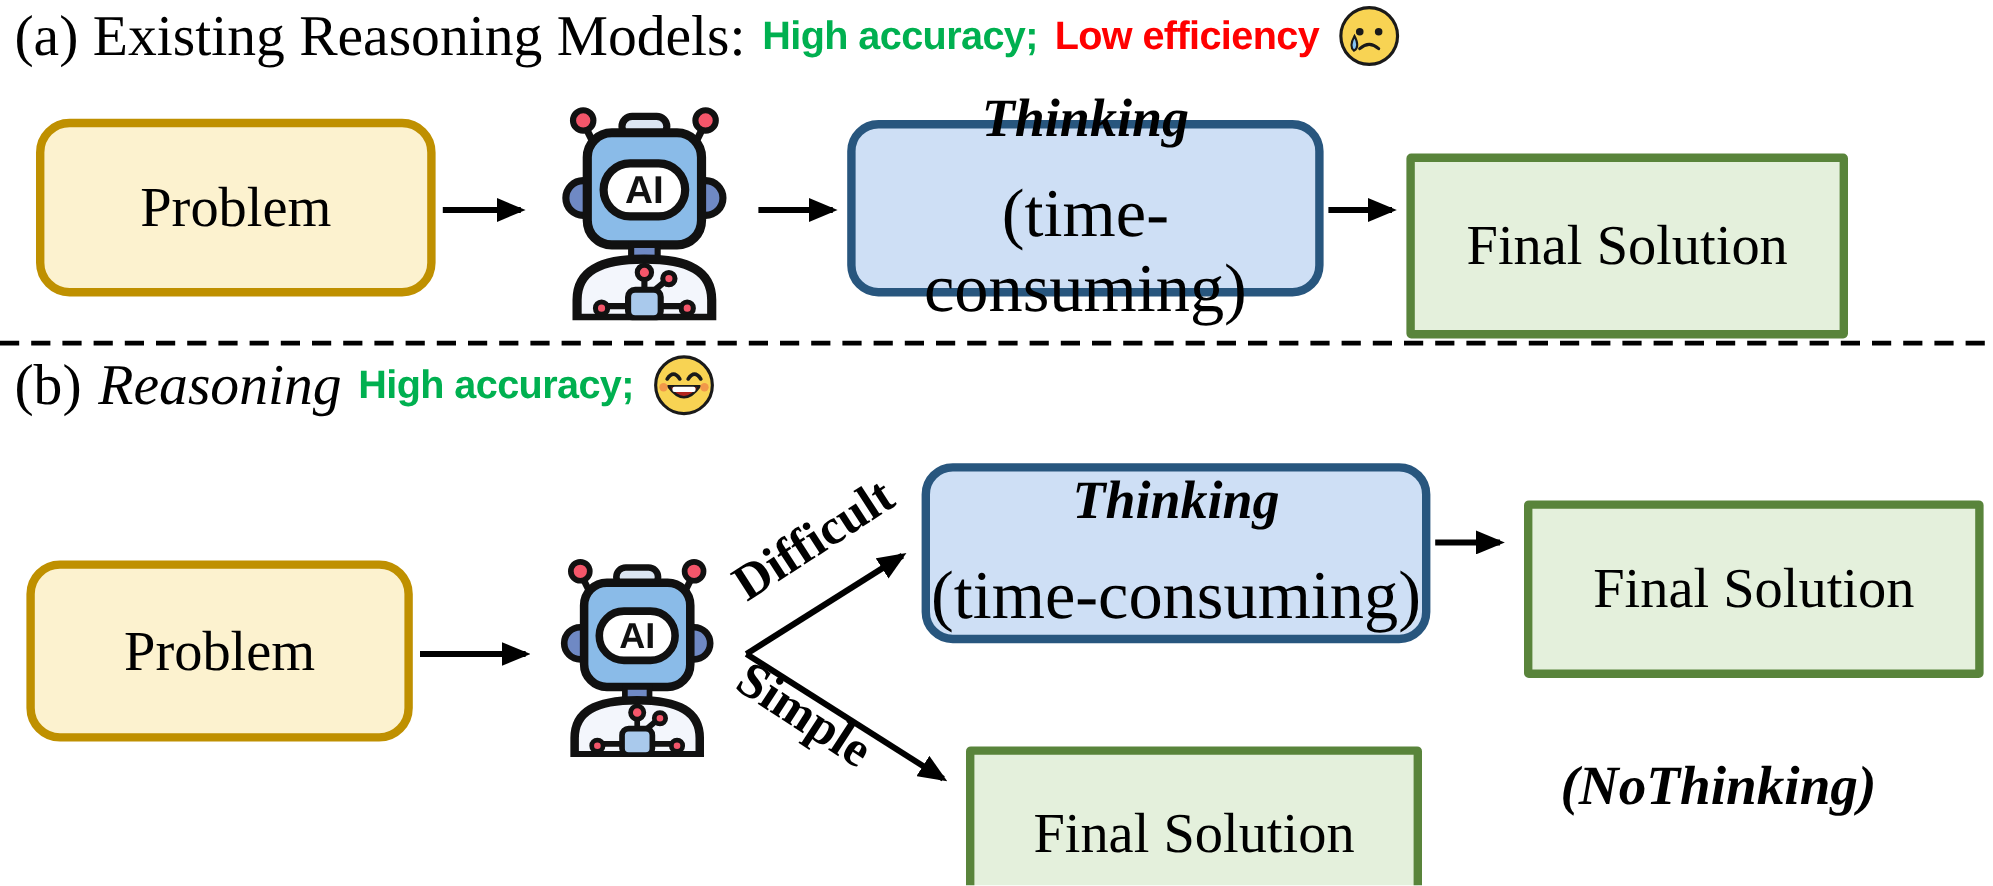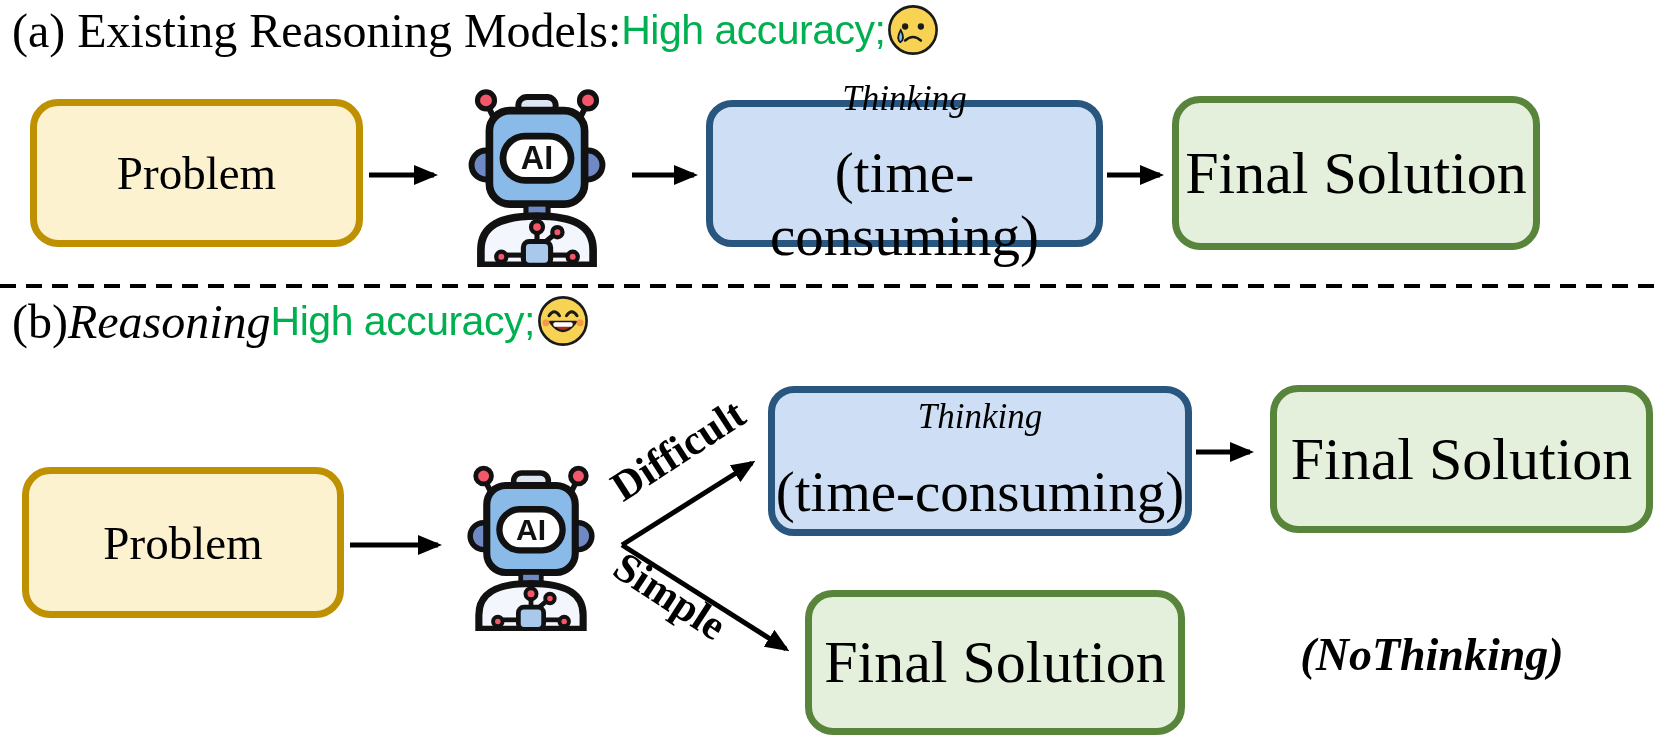--- a/index.html
+++ b/index.html
@@ -1,45 +1,45 @@
 <!DOCTYPE html>
 <html style="--accuracy-green: #00B050; --efficiency-red: #FF0000; --problem-fill: #FCF2CF; --problem-border: #BF9000; --thinking-fill: #CEDFF5; --thinking-border: #28567E; --solution-fill: #E4F0DC; --solution-border: #59843B; --arrow-black: #000000;"><head>
 <meta charset="utf-8">
 <style>
   html,body { margin:0; padding:0; background:#ffffff; }
   .canvas {
     position:relative; width:1661px; height:738px; background:#ffffff;
     font-family:"Liberation Serif", serif; overflow:hidden;
   }
   
-  .title-row { position:absolute; display:flex; align-items:center; gap:0; white-space:nowrap; }
+  .title-row { position:absolute; display:flex; align-items:center; gap:14px; white-space:nowrap; }
   .t-serif   { font-family:"Liberation Serif", serif; font-size:48px; color:#000; }
   .t-italic  { font-style:italic; }
-  .t-colored { font-family:"Liberation Sans", sans-serif; font-weight:400; font-size:41px; letter-spacing:-0.5px; }
+  .t-colored { font-family:"Liberation Sans", sans-serif; font-weight:700; font-size:33px; letter-spacing:-0.5px; }
   .t-green   { color:var(--accuracy-green,#00B050); }
   .t-red     { color:var(--efficiency-red,#FF0000); }
   .emoji     { width:56px; height:56px; flex:0 0 auto; }
   
   .box {
     position:absolute; box-sizing:border-box; display:flex; flex-direction:column;
     align-items:center; justify-content:center; text-align:center; color:#000;
   }
   .problem-box {
     background:var(--problem-fill,#FCF2CF); border:7px solid var(--problem-border,#BF9000);
     border-radius:28px; font-size:47px;
   }
   .thinking-box {
     background:var(--thinking-fill,#CEDFF5); border:7px solid var(--thinking-border,#28567E);
     border-radius:26px;
   }
-  .thinking-title { font-size:35px; font-weight:400; font-style:italic; line-height:1.1; }
+  .thinking-title { font-size:45px; font-weight:700; font-style:italic; line-height:1.1; }
   .thinking-sub   { font-size:57px; line-height:1.1;margin-top:24px; }
   .solution-box {
     background:var(--solution-fill,#E4F0DC); border:7px solid var(--solution-border,#59843B);
-    border-radius:28px; font-size:60px;
+    border-radius:4px; font-size:47px;margin-top:32px;
   }
   
   .robot { position:absolute; }
   .robot-ai-text { font-family:"Liberation Sans", sans-serif; font-weight:700; font-size:38px; fill:#111; }
   
   .overlay { position:absolute; left:0; top:0; width:1661px; height:738px; pointer-events:none; }
   .overlay line.arrow { stroke:var(--arrow-black,#000); stroke-width:5; }
   .overlay line.dashed { stroke:var(--arrow-black,#000); stroke-width:4; stroke-dasharray:16 10; }
   .arrowhead { fill:var(--arrow-black,#000); }
   
@@ -115,20 +115,21 @@
     <line class="dashed" x1="0" y1="286" x2="1661" y2="286"></line>
     <line class="arrow" x1="350" y1="545" x2="438" y2="545" marker-end="url(#ah)"></line>
     <line class="arrow" x1="622" y1="545" x2="752" y2="463" marker-end="url(#ah)"></line>
     <line class="arrow" x1="622" y1="545" x2="786" y2="649" marker-end="url(#ah)"></line>
     <line class="arrow" x1="1196" y1="452" x2="1250" y2="452" marker-end="url(#ah)"></line>
   </svg>
 
   <div class="title-row" style="left:12px; top:2px;">
     <span class="t-serif">(a) Existing Reasoning Models:</span>
     <span class="t-colored t-green">High accuracy;</span>
+    <span class="t-colored t-red">Low efficiency</span>
     <svg class="emoji">
         <use href="#cry"></use>
       </svg>
   </div>
 
   <div class="box problem-box" style="left:30px; top:99px; width:333px; height:148px;">
     <span>Problem</span>
   </div>
 
   <svg class="robot" style="left:452px; top:80px;" width="170" height="187" viewBox="0 0 200 220">

